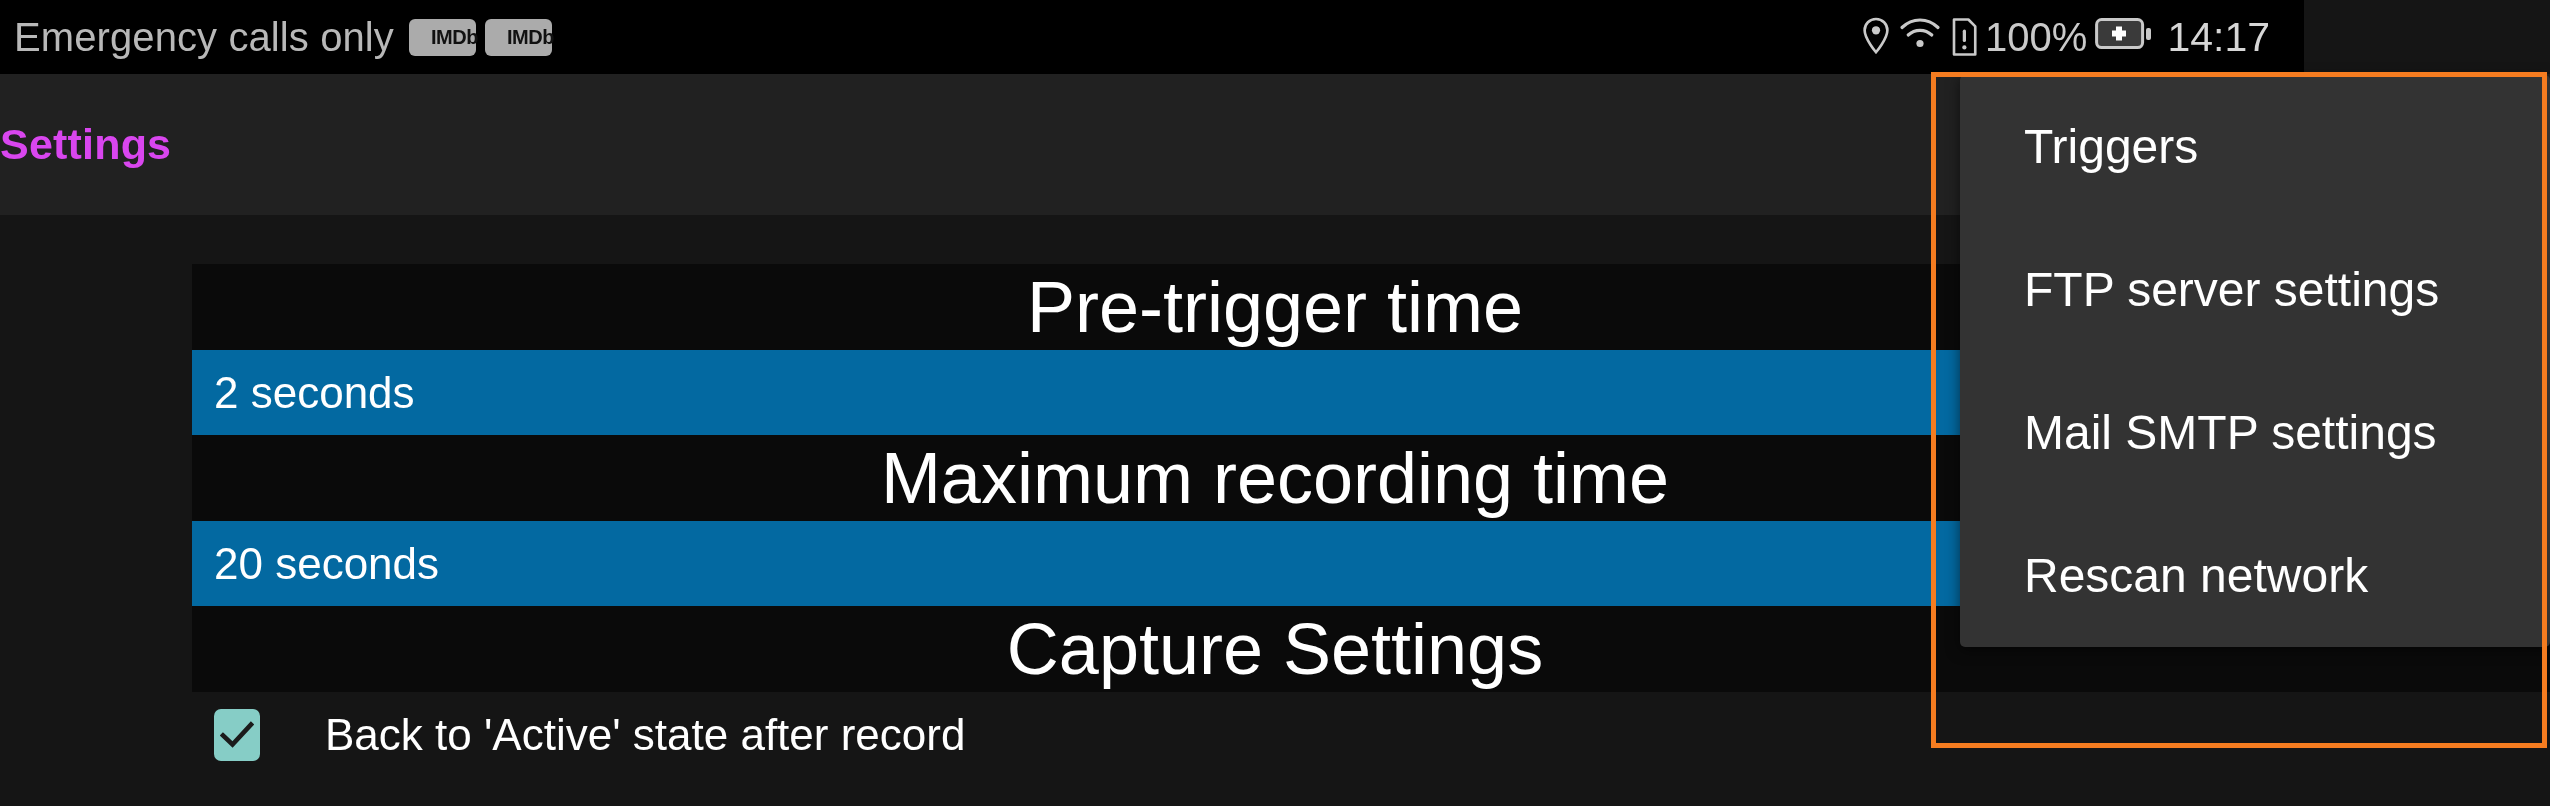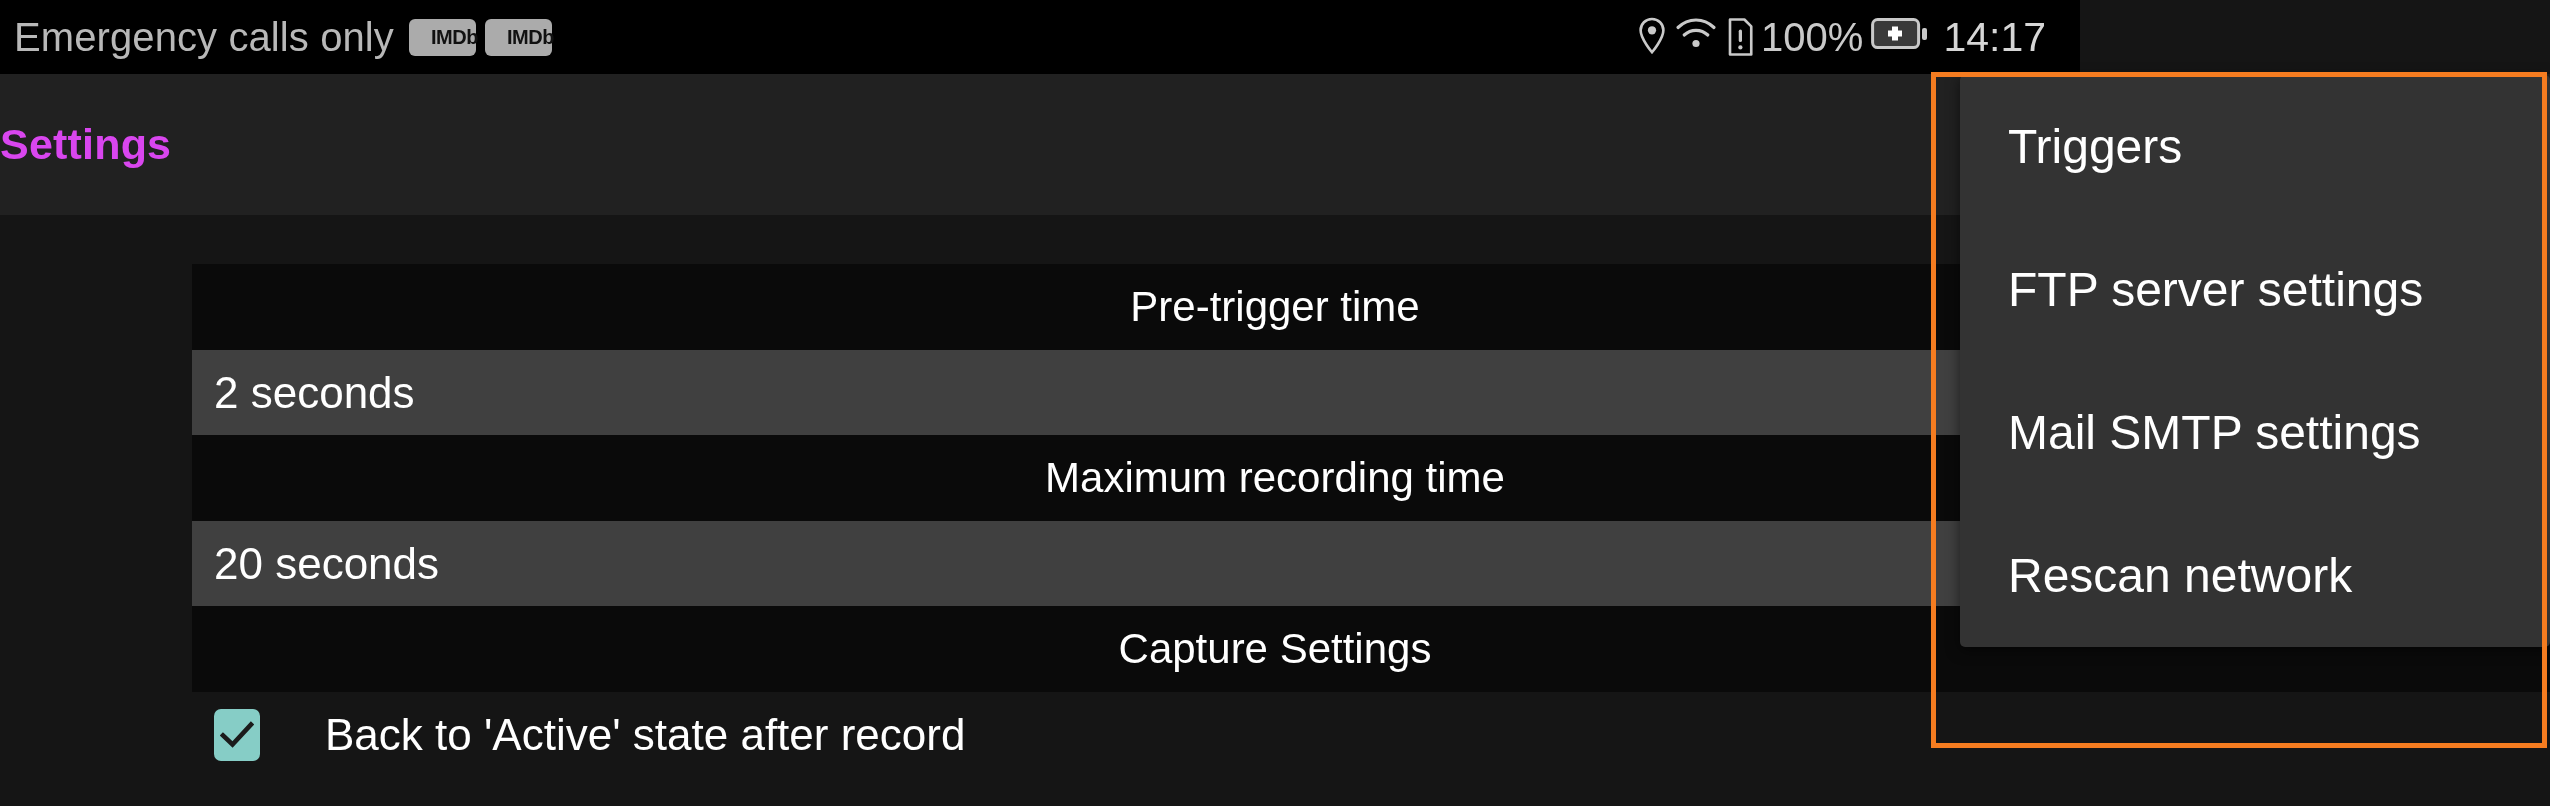--- a/index.html
+++ b/index.html
@@ -19,21 +19,21 @@
     width: 2550px;
     height: 806px;
     background: #151515;
     overflow: hidden;
   }
 
   
   .statusbar {
     position: absolute;
     left: 0; top: 0;
-    width: 2080px;
+    width: 2304px;
     height: 74px;
     background: #000000;
     display: flex;
     align-items: center;
     justify-content: space-between;
     box-sizing: border-box;
     padding: 0 34px 0 14px;
   }
   .status-left {
     display: flex;
@@ -115,28 +115,28 @@
   }
   .row-title {
     height: 86px;
     background: #0a0a0a;
     display: flex;
     align-items: center;
     justify-content: center;
   }
   .row-title span {
     color: #ffffff;
-    font-size: 42px;
+    font-size: 72px;
     line-height: 1;
     
     margin-left: -192px;
   }
   .row-value {
     height: 85px;
-    background: #404040;
+    background: #0369a1;
     display: flex;
     align-items: center;
   }
   .row-value span {
     color: #ffffff;
     font-size: 44px;
     line-height: 1;
     padding-left: 22px;
   }
   .row-check {
@@ -187,21 +187,21 @@
     background: #333333;
     border-radius: 5px;
     z-index: 20;
     box-shadow: 0 3px 14px rgba(0,0,0,0.55);
     overflow: hidden;
   }
   .menu-item {
     height: 143px;
     display: flex;
     align-items: center;
-    padding-left: 48px;
+    padding-left: 64px;
     box-sizing: border-box;
   }
   .menu-item span {
     color: #ffffff;
     font-size: 48px;
     line-height: 1;
   }
 </style>
 </head>
 <body>

